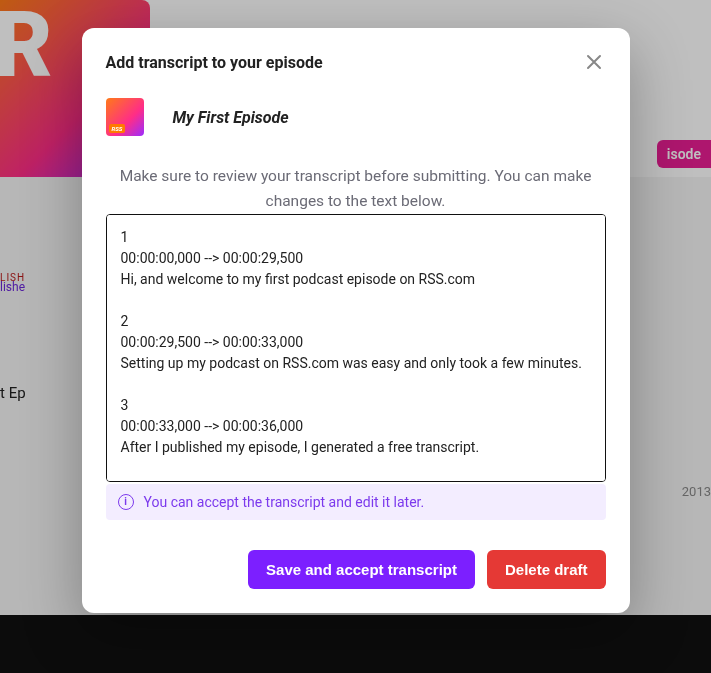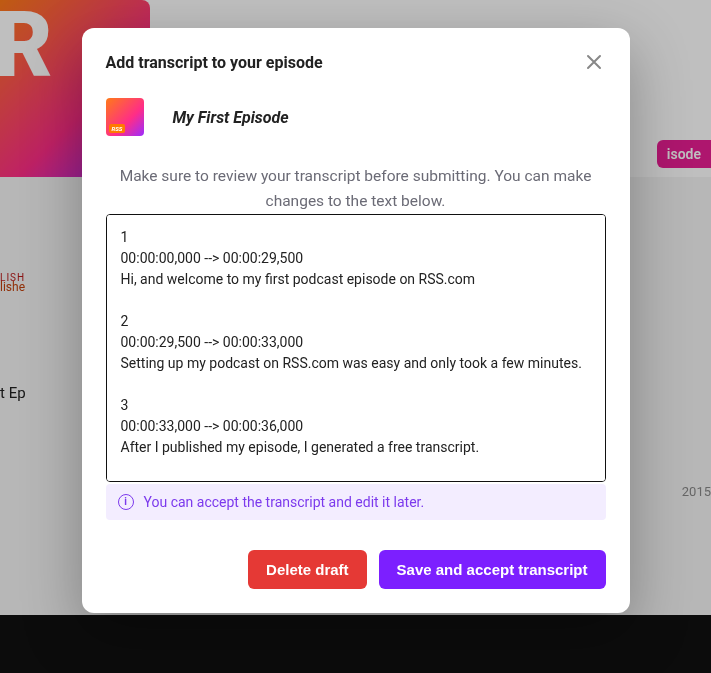--- a/index.html
+++ b/index.html
@@ -28,21 +28,21 @@
     background: #e91e93; color: #fff;
     font-size: 14px; font-weight: 600;
     padding: 6px 10px; border-radius: 6px 0 0 6px;
   }
   .bg-label {
     position: absolute; left: 0px; top: 272px;
     font-size: 10px; color: #b91c1c; letter-spacing: 1px;
   }
   .bg-sub {
     position: absolute; left: 0px; top: 280px;
-    font-size: 12px; color: #c2410c;
+    font-size: 12px; color: #6d28d9;
   }
   .bg-ep {
     position: absolute; left: 0px; top: 384px;
     font-size: 15px; color: #222; font-weight: 400;
   }
   .bg-date {
     position: absolute; right: 0px; top: 484px;
     font-size: 13px; color: #888;
   }
   .bg-bottom {
@@ -151,21 +151,21 @@
 
 <div class="backdrop">
   <div class="bg-topbar"></div>
   <div class="bg-hero">
     <div class="bg-hero-r">R</div>
   </div>
   <div class="bg-pill">isode</div>
   <div class="bg-label">LISH</div>
   <div class="bg-sub">lishe</div>
   <div class="bg-ep">t Ep</div>
-  <div class="bg-date">2015</div>
+  <div class="bg-date">2013</div>
   <div class="bg-bottom"></div>
 </div>
 
 <div class="overlay">
   <div class="modal">
     <div class="modal-header">
       <div class="modal-title">Add transcript to your episode</div>
       <button class="close-btn">
         <svg width="18" height="18" viewBox="0 0 18 18">
             <path d="M3 3 L15 15 M15 3 L3 15" stroke="#888" stroke-width="2" stroke-linecap="round"></path>
@@ -197,17 +197,17 @@
 4
 00:00:36,000 --&gt; 00:00:38,500
 </textarea>
 
     <div class="info-bar">
       <span class="info-icon">i</span>
       <span>You can accept the transcript and edit it later.</span>
     </div>
 
     <div class="actions">
+      <button class="btn btn-primary">Save and accept transcript</button>
       <button class="btn btn-danger">Delete draft</button>
-      <button class="btn btn-primary">Save and accept transcript</button>
     </div>
   </div>
 </div>
 
 </body></html>

